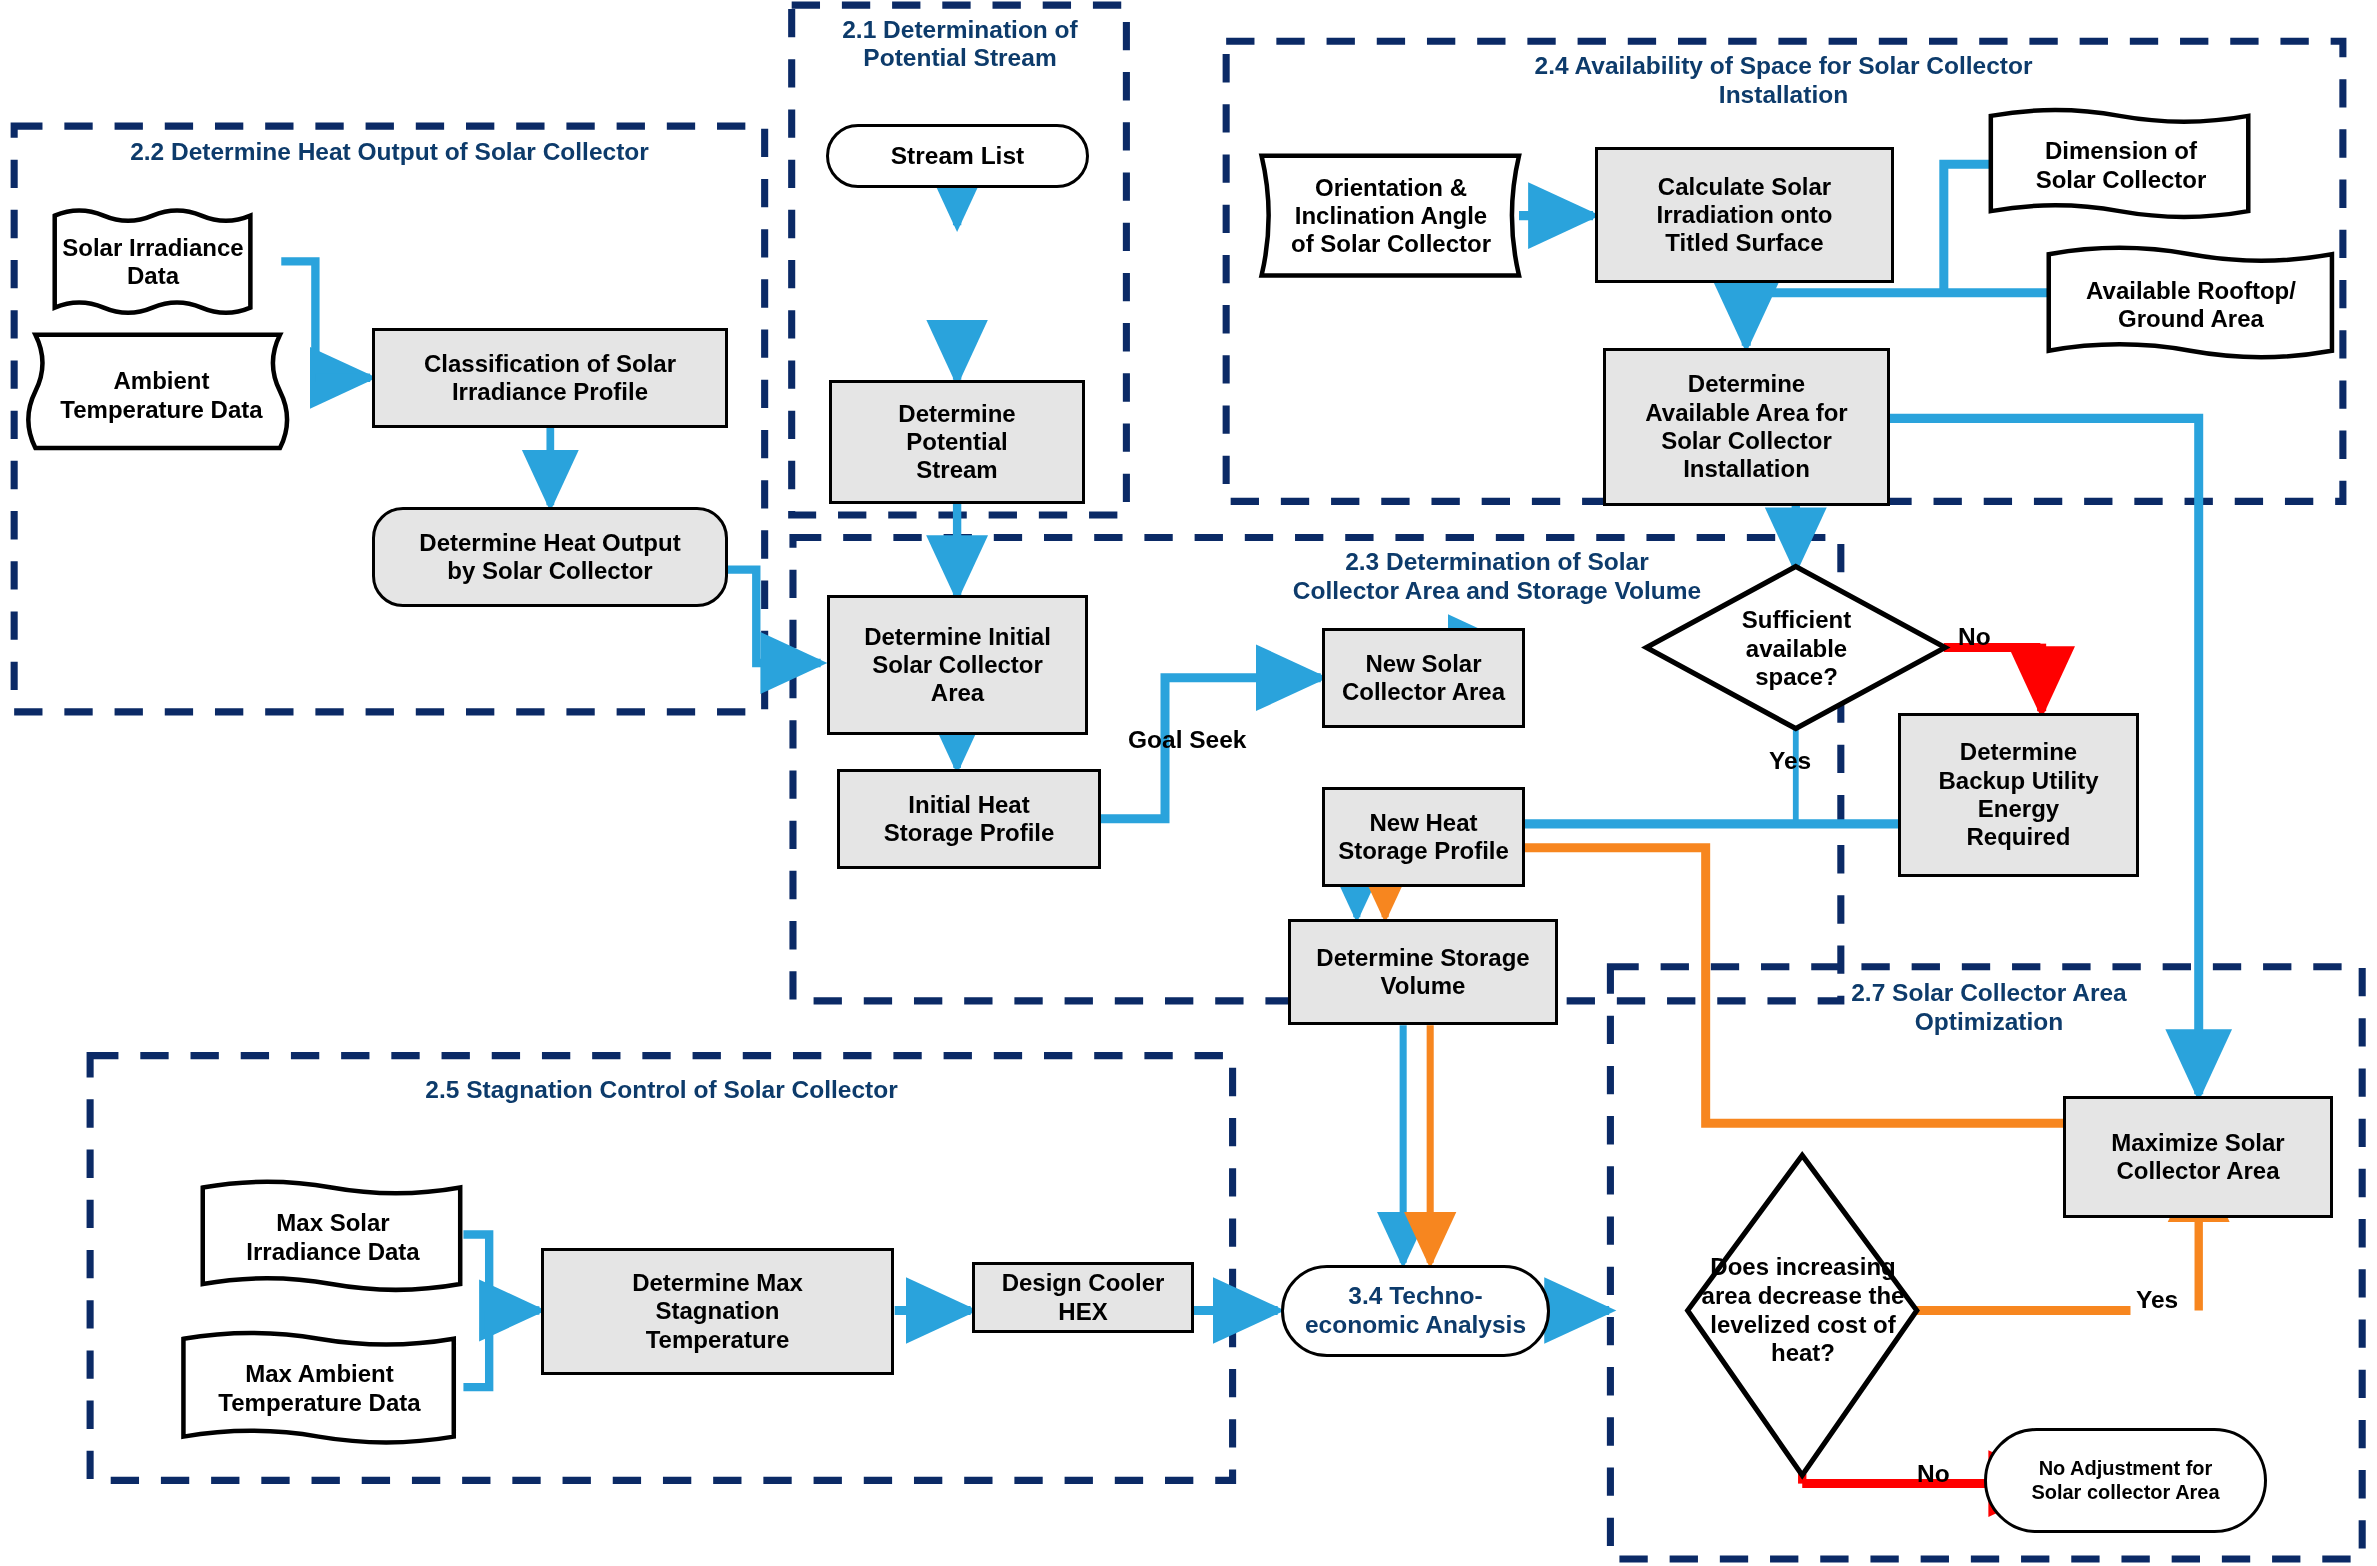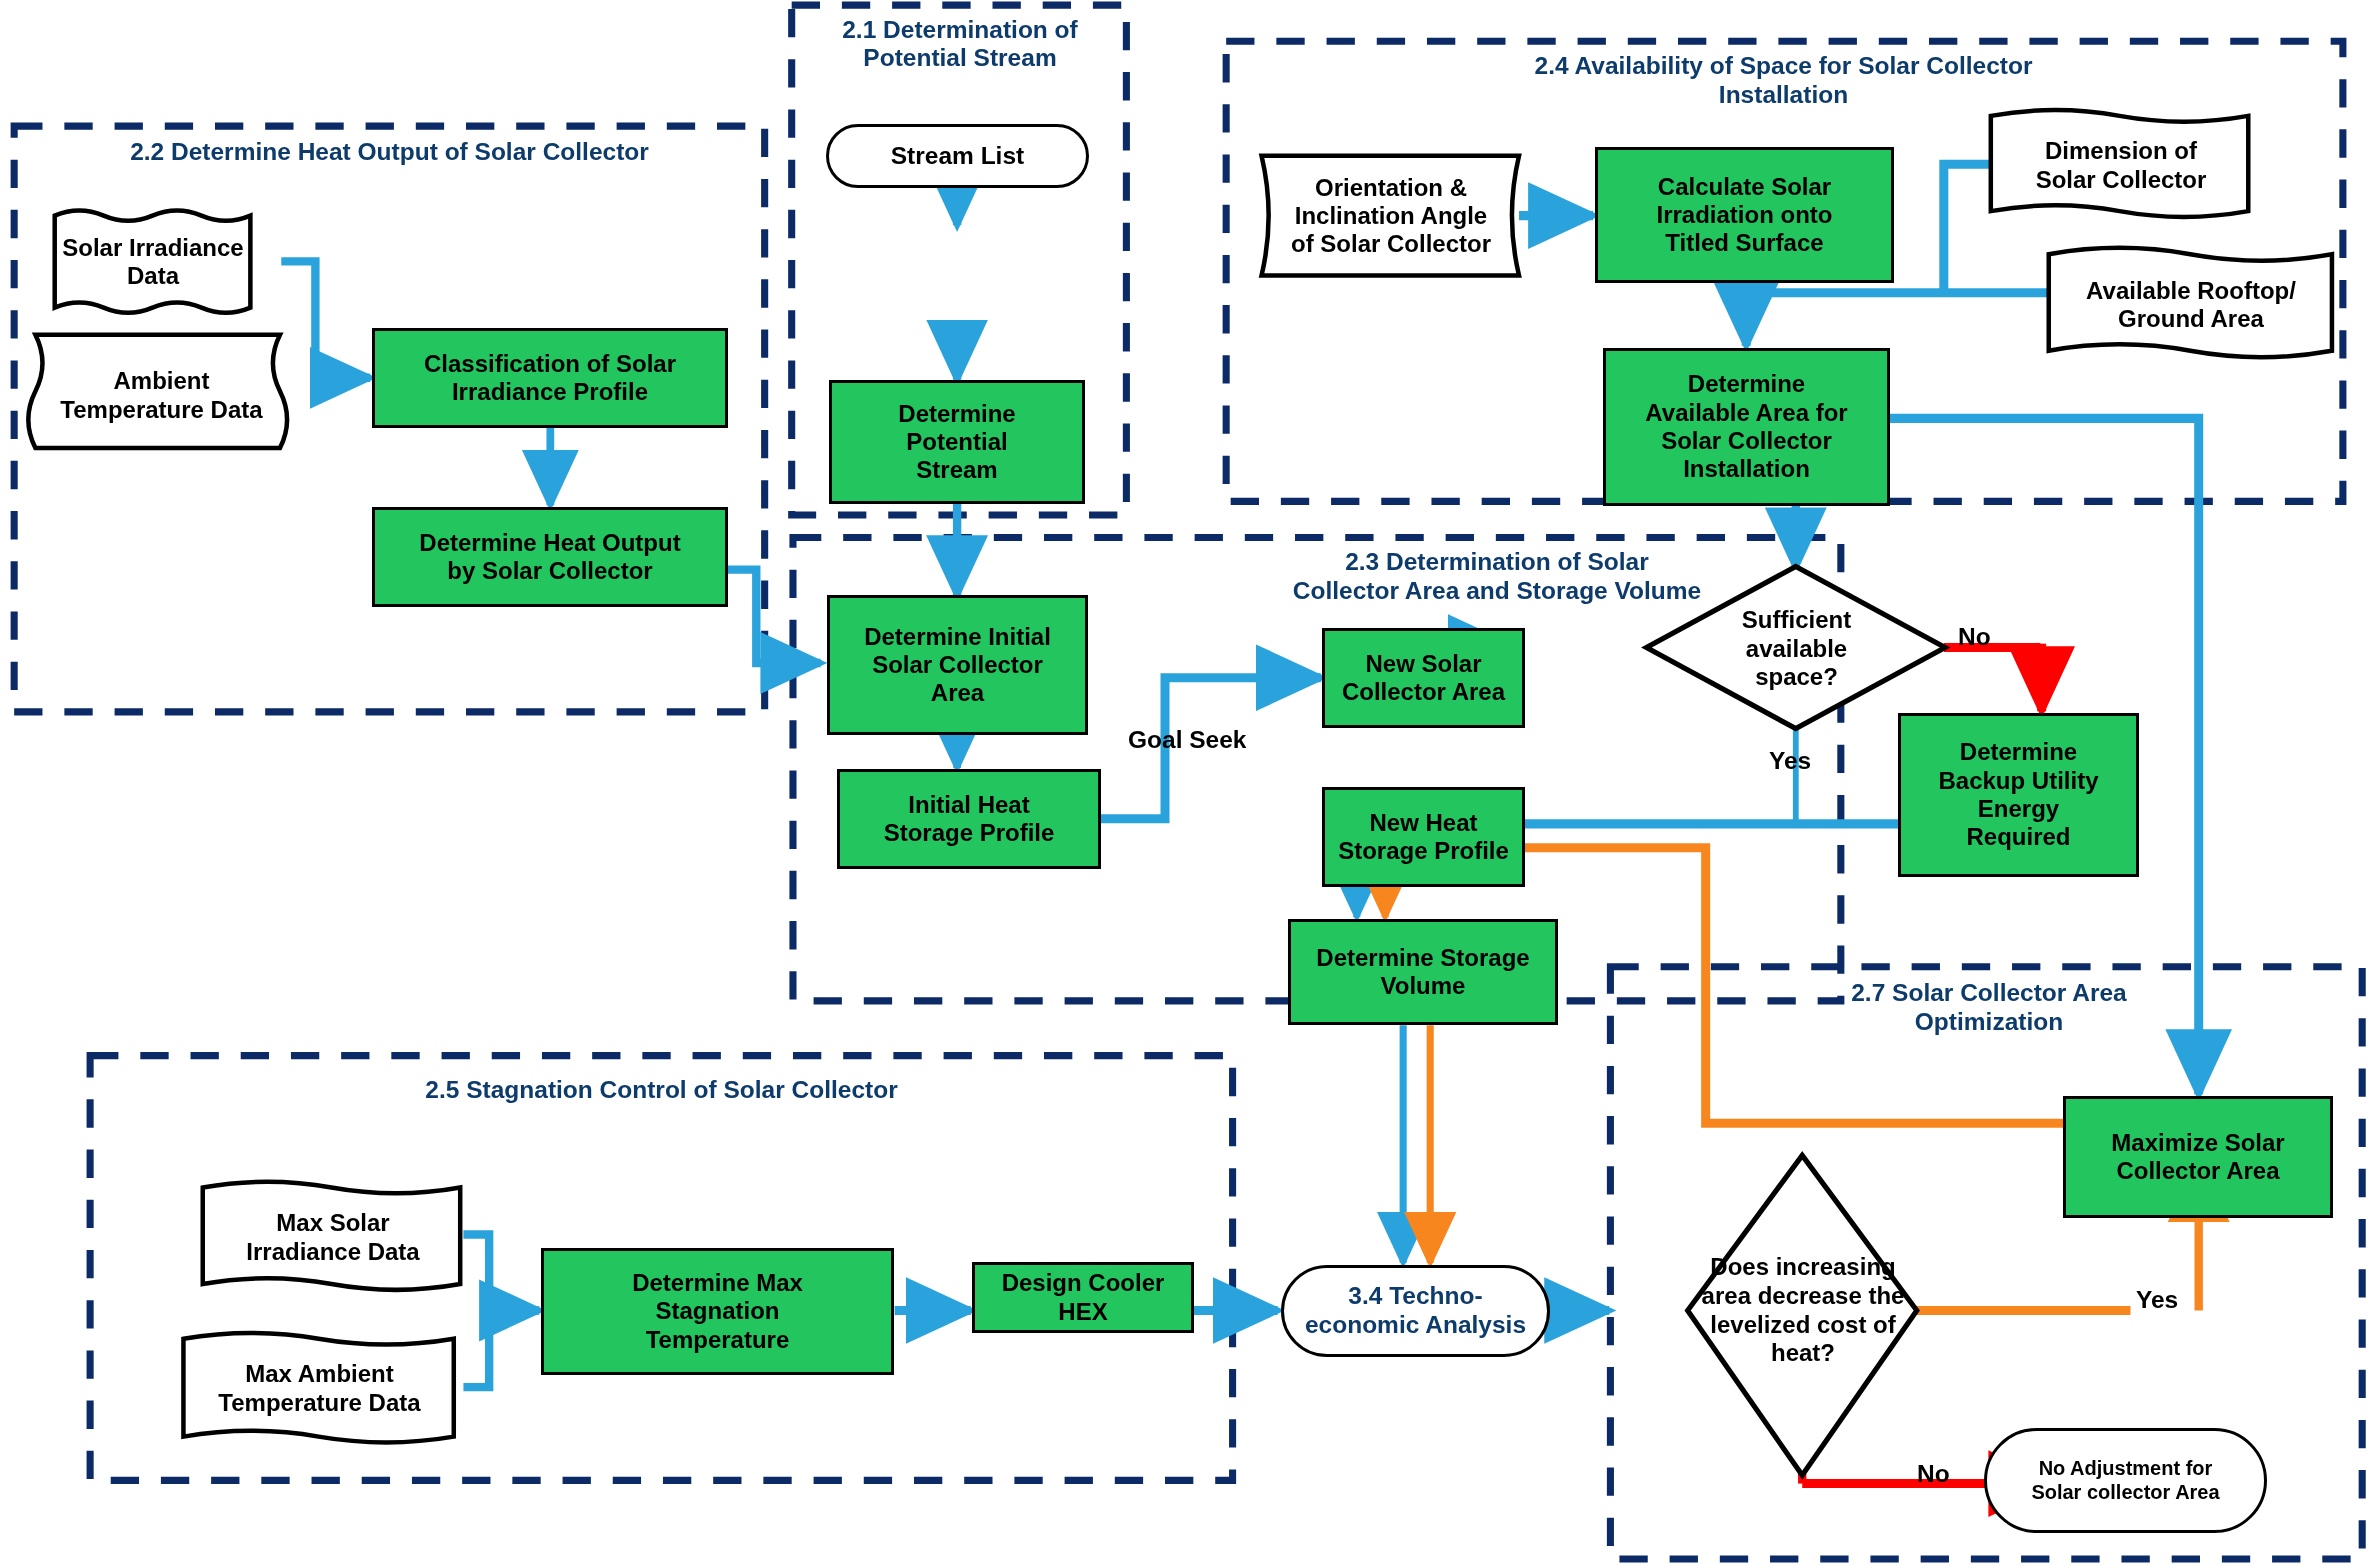--- a/index.html
+++ b/index.html
@@ -4,21 +4,21 @@
 <style>
   html,body{margin:0;padding:0;background:#ffffff;}
   #stage{position:relative;width:2377px;height:1566px;background:#fff;
          font-family:"Liberation Sans", sans-serif;overflow:hidden;}
   svg{position:absolute;top:0;left:0;width:2377px;height:1566px;}
   .grp-title{position:absolute;color:#0D3B6B;font-weight:bold;font-size:24.5px;
              text-align:center;line-height:1.18;font-family:"Liberation Sans",sans-serif;}
   .node{position:absolute;display:flex;align-items:center;justify-content:center;
         text-align:center;font-weight:bold;color:#000;line-height:1.18;
         font-family:"Liberation Sans",sans-serif;box-sizing:border-box;}
-  .proc{border:3.2px solid #000;background:#22c55e;font-size:24px;}
+  .proc{border:3.2px solid #000;background:#e5e5e5;font-size:24px;}
   .term{border:3.9px solid #000;border-radius:579px;background:#fff;font-size:24.5px;}
   .term.blue{color:#0D3B6B;}
   .diam-label{position:absolute;display:flex;align-items:center;justify-content:center;
         text-align:center;font-weight:bold;color:#000;line-height:1.2;font-size:24px;
         font-family:"Liberation Sans",sans-serif;}
   .edgelbl{position:absolute;font-weight:bold;color:#000;font-size:24.5px;
            font-family:"Liberation Sans",sans-serif;white-space:nowrap;}
   .doc-txt{position:absolute;display:flex;align-items:center;justify-content:center;
            text-align:center;font-weight:bold;color:#000;font-size:24px;line-height:1.18;
            font-family:"Liberation Sans",sans-serif;}
@@ -116,21 +116,21 @@
   <div class="grp-title" style="left:90px;top:1076px;width:1143px;"><span>2.5 Stagnation Control of Solar Collector</span></div>
   <div class="grp-title" style="left:1648px;top:979px;width:682px;white-space:pre-line;"><span>2.7 Solar Collector Area
 Optimization</span></div>
 
   <div class="doc-txt" style="left:55px;top:216px;width:196px;height:92px;white-space:pre-line;"><span>Solar Irradiance
 Data</span></div>
   <div class="doc-txt" style="left:39px;top:338px;width:245px;height:115px;white-space:pre-line;"><span>Ambient
 Temperature Data</span></div>
   <div class="node proc" style="left:372px;top:328px;width:356px;height:100px;white-space:pre-line;"><span>Classification of Solar
 Irradiance Profile</span></div>
-  <div class="node proc" style="left:372px;top:507px;width:356px;height:100px;white-space:pre-line;"><span>Determine Heat Output
+  <div class="node proc" style="left:372px;top:507px;width:356px;height:100px;white-space:pre-line;border-radius:31px;"><span>Determine Heat Output
 by Solar Collector</span></div>
 
   <div class="node term" style="left:826px;top:124px;width:263px;height:64px;">
       <span>Stream List</span>
     </div>
   <div class="node proc" style="left:829px;top:380px;width:256px;height:124px;white-space:pre-line;"><span>Determine
 Potential
 Stream</span></div>
 
   <div class="node proc" style="left:827px;top:595px;width:261px;height:140px;white-space:pre-line;"><span>Determine Initial

